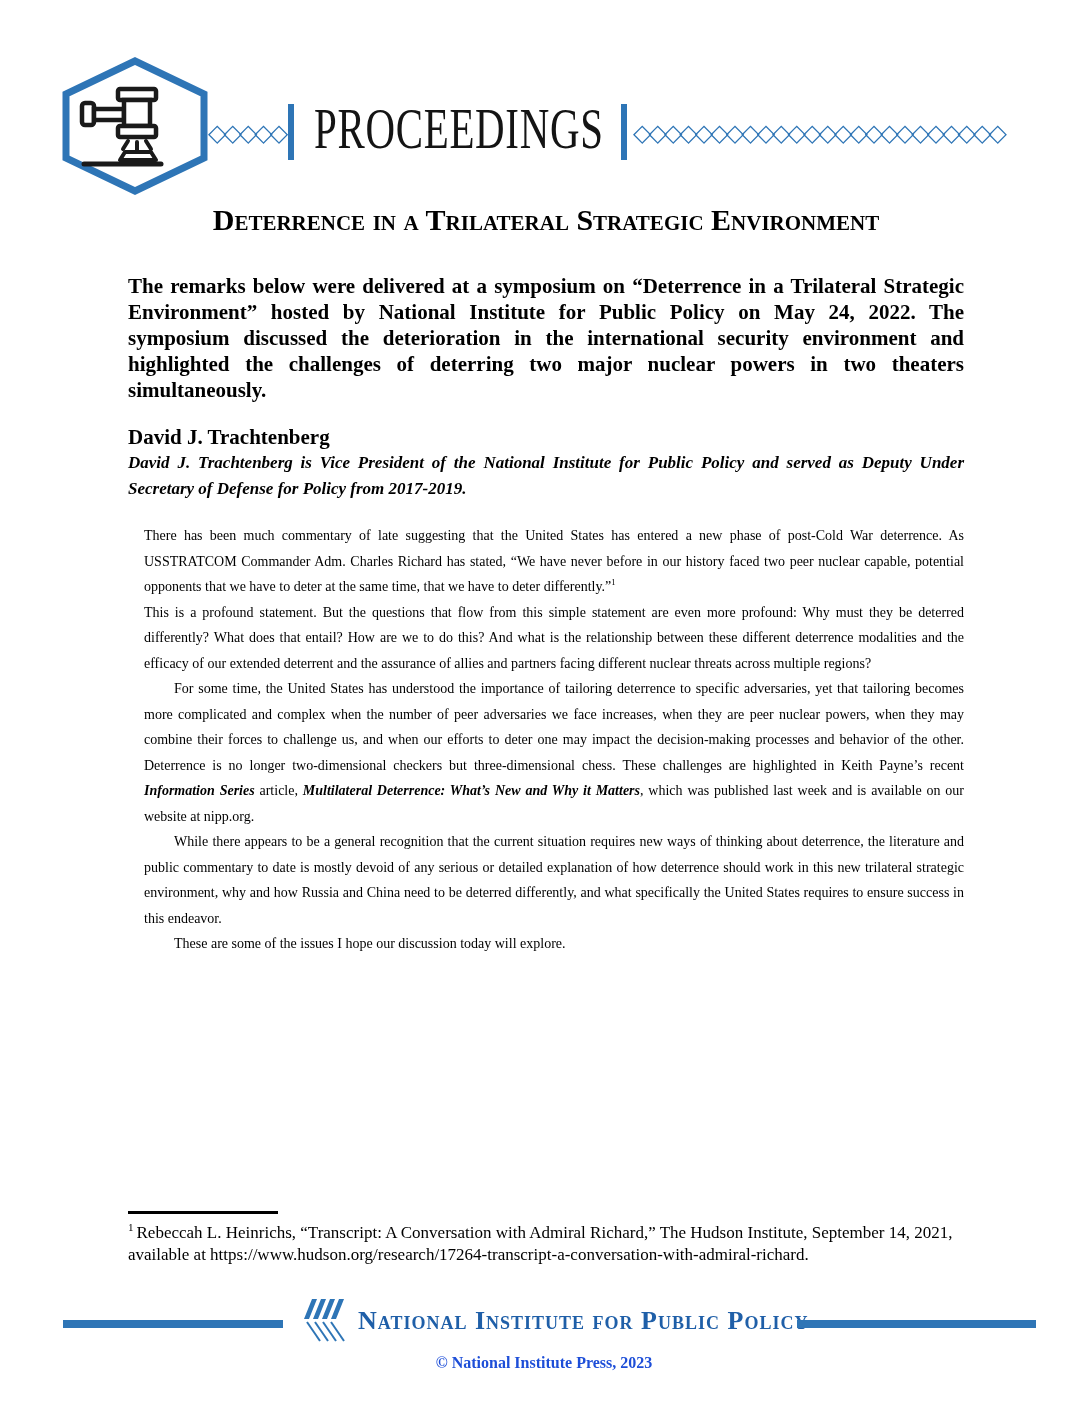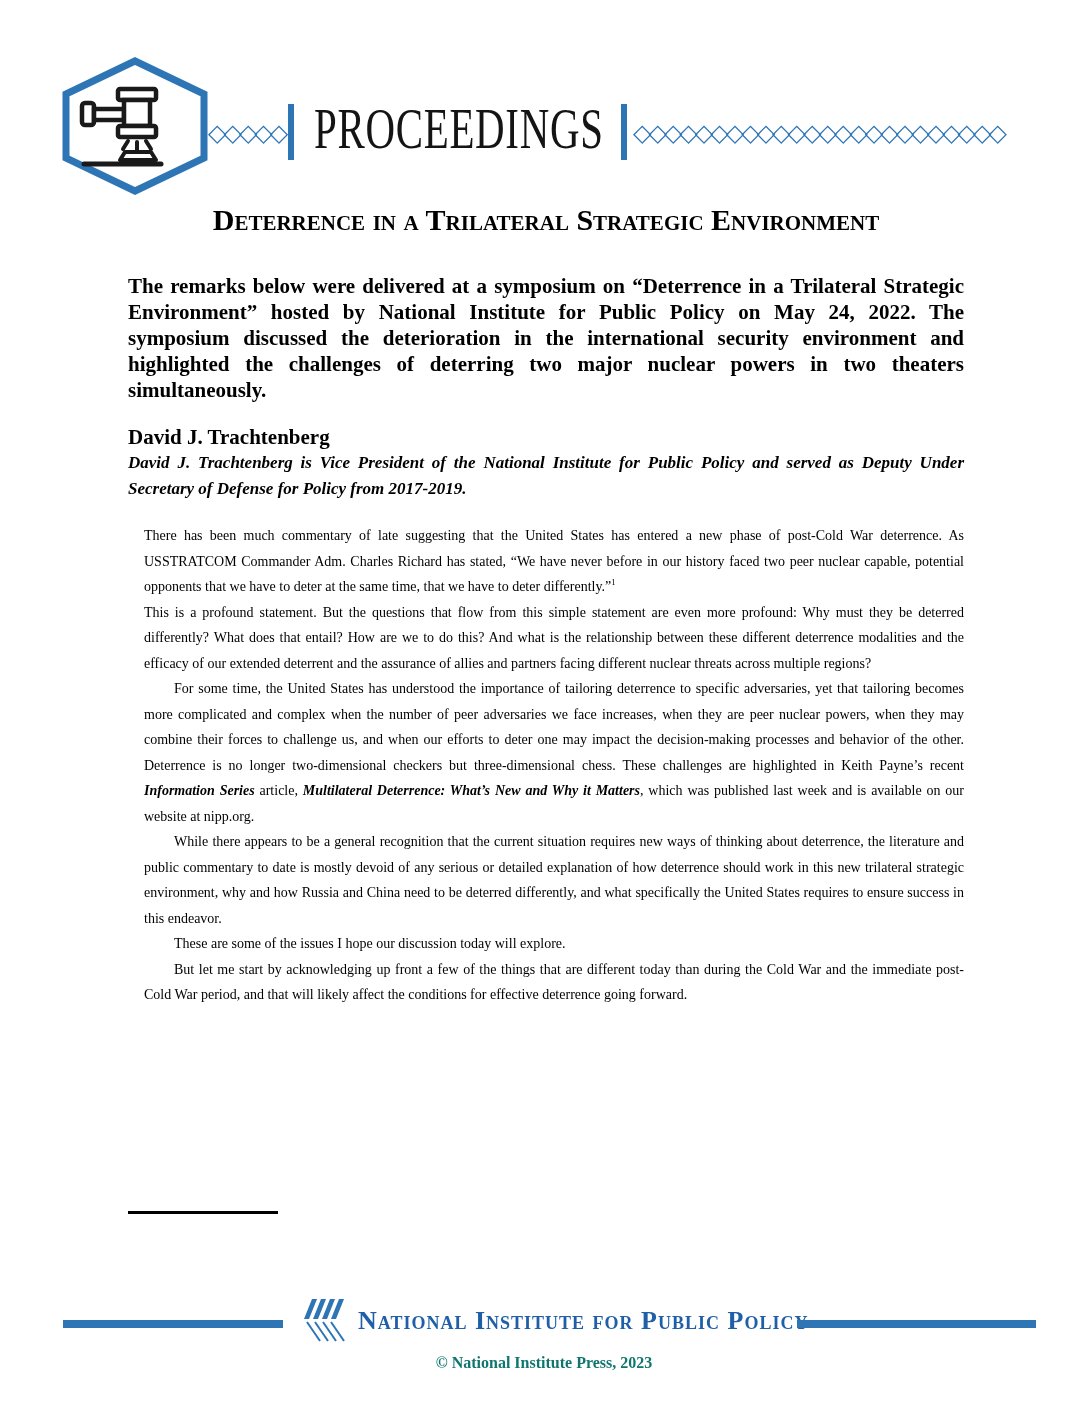--- a/index.html
+++ b/index.html
@@ -58,21 +58,21 @@
   .frule-left  { left:63px;  width:220px; }
   .frule-right { left:797px; width:239px; }
   .nipp-logo { position:absolute; left:298px; top:0px; }
   .org-name {
     position:absolute; left:358px; top:11px;
     font-size:26px; font-weight:700; font-variant:small-caps;
     color:#1f5fa8; letter-spacing:1px; white-space:nowrap;
   }
   .copyright {
     position:absolute; left:0; top:59px; width:100%; text-align:center;
-    font-size:16px; font-weight:700; color:#0f766e;
+    font-size:16px; font-weight:700; color:#1d4ed8;
   }
 </style>
 </head>
 <body>
 
 <div class="page">
 
   <div class="banner">
 
     <svg class="hex-logo" viewBox="0 0 150 138" width="150" height="138" aria-hidden="true">
@@ -120,26 +120,26 @@
       <p><span>There has been much commentary of late suggesting that the United States has entered a new phase of post-Cold War deterrence. As USSTRATCOM Commander Adm. Charles Richard has stated, “We have never before in our history faced two peer nuclear capable, potential opponents that we have to deter at the same time, that we have to deter differently.”</span><sup class="fn-ref">1</sup></p>
 
       <p>This is a profound statement. But the questions that flow from this simple statement are even more profound: Why must they be deterred differently? What does that entail? How are we to do this? And what is the relationship between these different deterrence modalities and the efficacy of our extended deterrent and the assurance of allies and partners facing different nuclear threats across multiple regions?</p>
 
       <p class="indent"><span>For some time, the United States has understood the importance of tailoring deterrence to specific adversaries, yet that tailoring becomes more complicated and complex when the number of peer adversaries we face increases, when they are peer nuclear powers, when they may combine their forces to challenge us, and when our efforts to deter one may impact the decision-making processes and behavior of the other. Deterrence is no longer two-dimensional checkers but three-dimensional chess. These challenges are highlighted in Keith Payne’s recent </span><span class="em">Information Series</span><span> article, </span><span class="em">Multilateral Deterrence:  What’s New and Why it Matters</span><span>, which was published last week and is available on our website at nipp.org.</span></p>
 
       <p class="indent">While there appears to be a general recognition that the current situation requires new ways of thinking about deterrence, the literature and public commentary to date is mostly devoid of any serious or detailed explanation of how deterrence should work in this new trilateral strategic environment, why and how Russia and China need to be deterred differently, and what specifically the United States requires to ensure success in this endeavor.</p>
 
       <p class="indent">These are some of the issues I hope our discussion today will explore.</p>
 
-      <p class="indent">But let me start by acknowledging up front a few of the things that are different today than during the Cold War and the immediate post-Cold War period, and that will likely affect the conditions for effective deterrence going forward.</p>
     </div>
   </div>
 
   <div class="footnote-block">
     <div class="footnote-sep"></div>
+    <p class="footnote"><sup>1</sup><span>Rebeccah L. Heinrichs, “Transcript: A Conversation with Admiral Richard,” The Hudson Institute, September 14, 2021, available at  https://www.hudson.org/research/17264-transcript-a-conversation-with-admiral-richard.</span></p>
   </div>
 
   <div class="footer">
 
     <span class="frule frule-left"></span>
 
     <svg class="nipp-logo" viewBox="0 0 60 48" width="60" height="48" aria-hidden="true">
       <path d="M6,24 L14,4 L19,4 L11,24 Z" fill="#2e75b6"></path>
       <path d="M15,24 L23,4 L28,4 L20,24 Z" fill="#2e75b6"></path>
       <path d="M24,24 L32,4 L37,4 L29,24 Z" fill="#2e75b6"></path>

